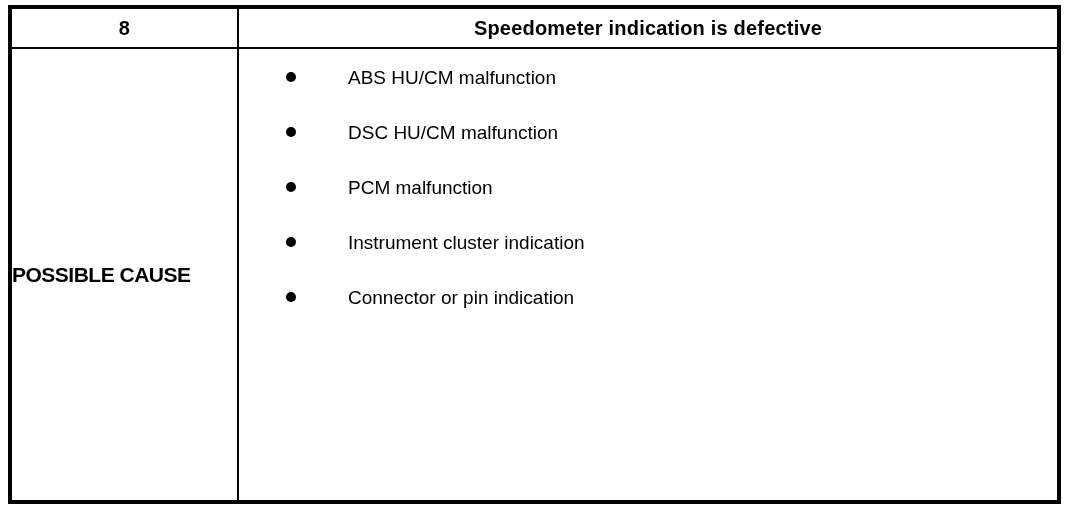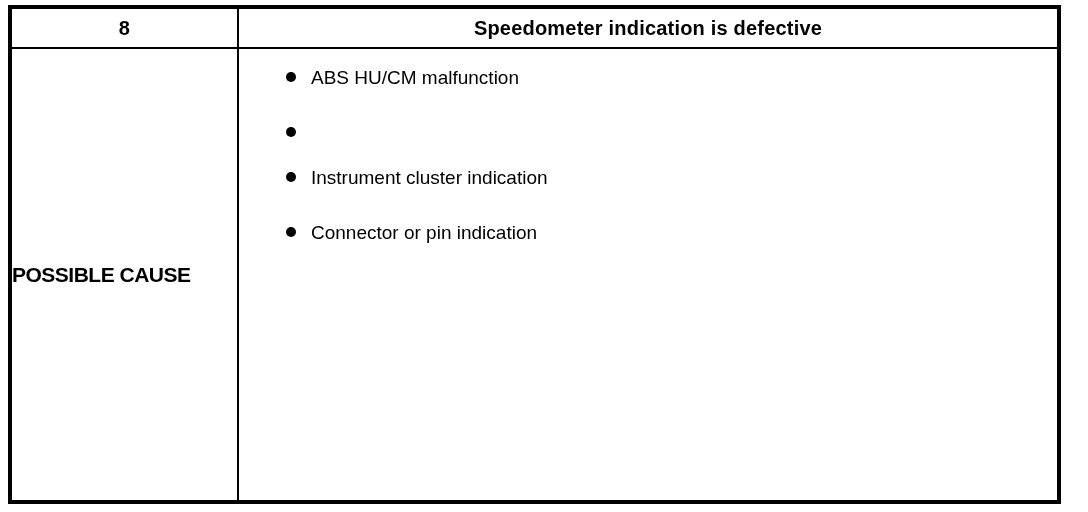--- a/index.html
+++ b/index.html
@@ -78,20 +78,21 @@
   .bullet-icon {
     flex: 0 0 10px;
     width: 10px; height: 10px;
     margin-top: 9px;
     margin-right: 15px;
     border-radius: 50%;
     background: #000000;
   }
   .cause-text {
     max-width: 648px;
+    margin-left: 37px;
   }
 </style>
 </head>
 <body>
 
 <div class="diagnostic-table">
   <div class="header-row">
     <div class="col-left">
       <span class="header-num">8</span>
     </div>
@@ -104,23 +105,28 @@
       <span class="row-label">POSSIBLE CAUSE</span>
     </div>
     <div class="col-right">
       <ul class="cause-list">
 
           <li class="cause-item">
             <span class="bullet-icon"></span>
             <span class="cause-text">ABS HU/CM malfunction</span>
           </li>
 
+          <li class="cause-item">
+            <span class="bullet-icon"></span>
+            <span class="cause-text">DSC HU/CM malfunction</span>
+          </li>
 
           <li class="cause-item">
             <span class="bullet-icon"></span>
+            <span class="cause-text">PCM malfunction</span>
           </li>
 
           <li class="cause-item">
             <span class="bullet-icon"></span>
             <span class="cause-text">Instrument cluster indication</span>
           </li>
 
           <li class="cause-item">
             <span class="bullet-icon"></span>
             <span class="cause-text">Connector or pin indication</span>

